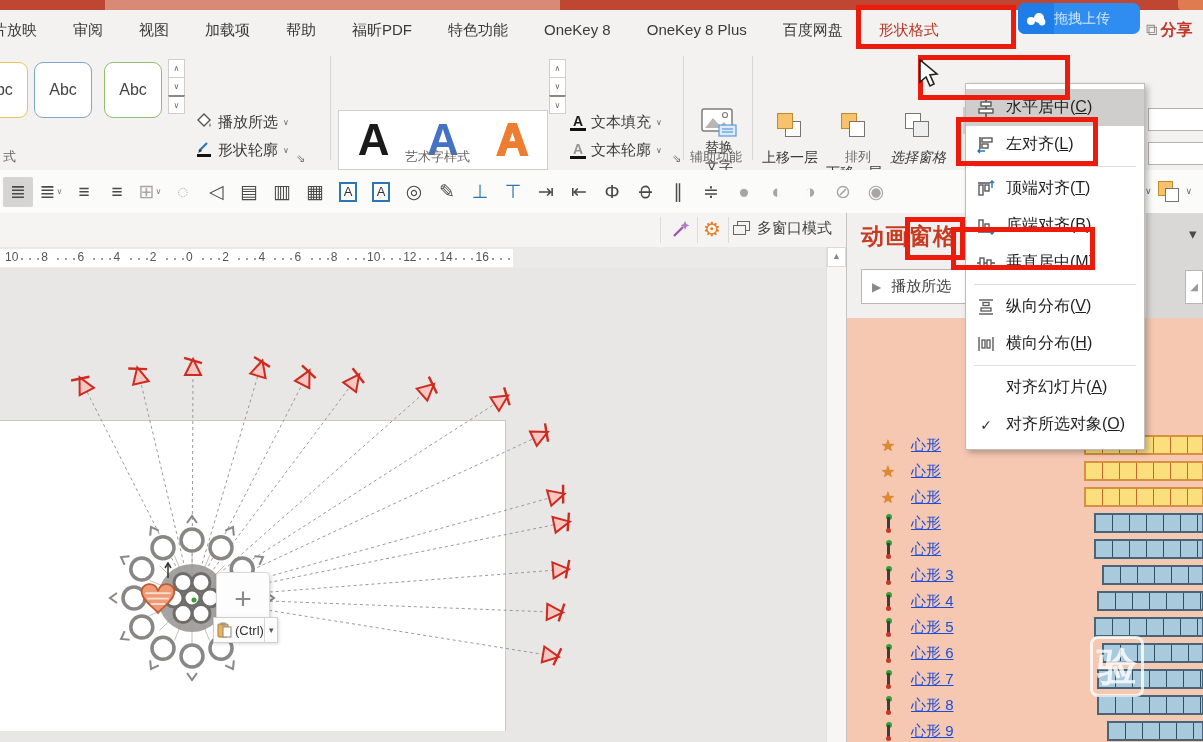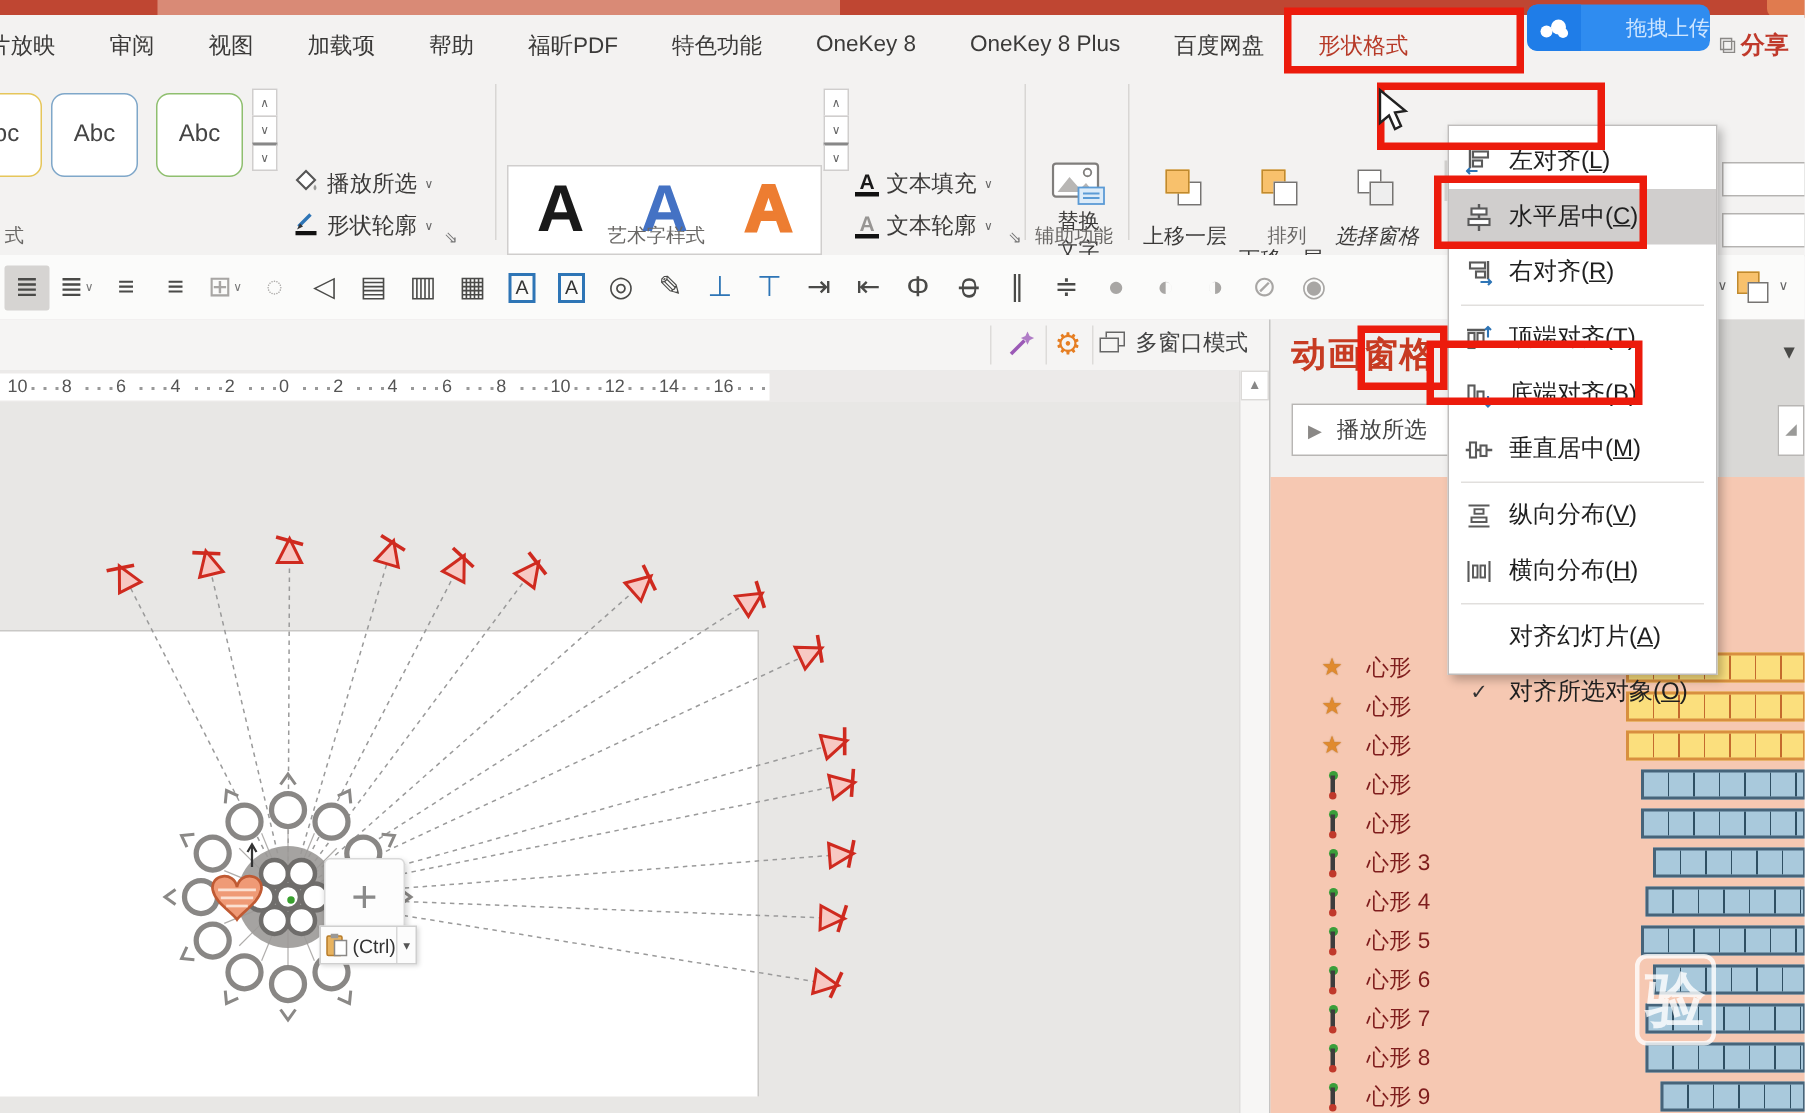--- a/index.html
+++ b/index.html
@@ -10,21 +10,21 @@
   #titlebar{left:0;top:0;width:1203px;height:10px;background:#bf4632;}
   #titlebar .lighter{position:absolute;left:105px;top:0;width:455px;height:10px;background:#d98a76;}
   #titlebar .blob{position:absolute;left:1178px;top:0;width:30px;height:12px;background:#e07b4f;border-radius:0 0 6px 6px;}
   
   #menubar{left:0;top:10px;width:1203px;height:40px;background:#f3f2f1;display:flex;align-items:center;}
   #menu-items{display:flex;gap:36px;padding-left:0;margin-left:-8px;white-space:nowrap;}
   .menu-item{font-size:15px;color:#3b3a39;cursor:default;}
   .menu-item.active{color:#b73a28;}
   #upload-btn{left:1018px;top:3px;width:122px;height:31px;background:#2f8cf0;border-radius:7px;display:flex;align-items:center;z-index:30;}
   #upload-btn .logo{width:36px;height:31px;background:#1f7de8;border-radius:7px 0 0 7px;display:flex;align-items:center;justify-content:center;}
-  #upload-btn .txt{flex:1;text-align:right;color:#cfe6ff;font-size:14px;}
+  #upload-btn .txt{flex:1;text-align:left;color:#cfe6ff;font-size:14px;}
   #share{left:1146px;top:20px;font-size:16px;color:#c0392b;font-weight:bold;z-index:5;}
   #share .ic{color:#8a8886;font-weight:normal;margin-right:3px;}
   
   #ribbon{left:0;top:50px;width:1203px;height:120px;background:#f3f2f1;border-bottom:1px solid #dcdad8;}
   .thumb{position:absolute;top:12px;width:56px;height:54px;background:#fff;border-radius:9px;display:flex;align-items:center;justify-content:center;font-size:16px;color:#444;}
   .vsep{position:absolute;top:6px;height:104px;width:1px;background:#d8d6d4;}
   .scrollcol{position:absolute;top:10px;width:17px;}
   .scrollcol div{width:17px;height:19px;background:#fff;border:1px solid #d0cecd;box-sizing:border-box;font-size:8px;color:#666;text-align:center;line-height:17px;margin-top:-1px;}
   .rbtn{display:flex;align-items:center;gap:5px;height:28px;font-size:15px;color:#3b3a39;cursor:default;}
   .rbtn .caret{font-size:8px;color:#666;}
@@ -80,21 +80,21 @@
   
   #rightpanel{left:846px;top:213px;width:357px;height:529px;background:#f1f0ef;border-left:1px solid #c6c5c4;box-sizing:border-box;}
   #panel-title{position:absolute;left:14px;top:8px;font-size:23px;font-weight:bold;color:#c73b22;letter-spacing:1px;}
   #darkpatch{position:absolute;left:299px;top:0;width:58px;height:105px;background:#d9d8d6;}
   #panel-caret{position:absolute;left:342px;top:12px;color:#4a4a48;font-size:15px;}
   #play-btn{position:absolute;left:14px;top:56px;width:130px;height:35px;background:#fff;border:1px solid #b8b6b4;display:flex;align-items:center;gap:10px;padding-left:10px;box-sizing:border-box;font-size:15px;color:#444;}
   #play-btn .tri{color:#8a8886;font-size:12px;}
   #mini-btn{position:absolute;left:338px;top:57px;width:18px;height:34px;background:#fff;border:1px solid #b8b6b4;box-sizing:border-box;color:#9a9a98;font-size:10px;text-align:center;line-height:32px;}
   #anim-list{position:absolute;left:0;top:105px;width:357px;height:424px;background:#f6c8b2;overflow:hidden;}
   .anim-row{position:absolute;left:0;width:357px;height:26px;display:flex;align-items:center;}
-  .anim-row .lbl{font-size:15px;color:#7f1d1d;white-space:nowrap;}
+  .anim-row .lbl{font-size:15px;color:#1d4ed8;white-space:nowrap;text-decoration:underline;}
   .star-ic{color:#e08a2e;font-size:16px;width:22px;text-align:center;text-shadow:0 0 1px #9c5f14;}
   .motion-ic{position:relative;width:22px;height:18px;}
   .motion-ic i{position:absolute;left:10px;top:3px;width:2.5px;height:12px;background:#3d3d3d;}
   .motion-ic b{position:absolute;left:8.5px;top:0;width:6px;height:6px;border-radius:50%;background:#3a9e3a;}
   .motion-ic s{position:absolute;left:9px;top:14px;width:5px;height:5px;border-radius:50%;background:#c0392b;}
   .tbar{position:absolute;height:20px;box-sizing:border-box;}
   .tbar.yellow{background:repeating-linear-gradient(90deg,transparent 0 16px,#c46a2e 16px 17px),#fbdf7d;border:2px solid #d88f3f;}
   .tbar.blue{background:repeating-linear-gradient(90deg,transparent 0 16px,#2f4f63 16px 17px),#a9c9dc;border:2px solid #46647a;}
   .wm{position:absolute;color:rgba(255,255,255,.8);font-weight:bold;}
   #wm-char{left:243px;top:318px;font-size:40px;border:3px solid rgba(255,255,255,.8);border-radius:8px;padding:0 4px;}
@@ -685,51 +685,40 @@
             <s></s>
           </span>
           <span class="lbl" style="margin-left:12px">心形 9</span>
         </div>
         <div class="tbar blue" style="left: 260px; top: 403px; width: 97px;"></div>
         <div class="wm" id="wm-char">验</div>
       </div>
   </div>
 
   <div id="alignmenu" class="abs">
+      <div class="mitem hl">
+        <span class="mic">
+          <svg width="18" height="18" viewBox="0 0 18 18">
+            <line x1="9" y1="0" x2="9" y2="18" stroke="#5a5a5a" stroke-width="1.6"></line>
+            <rect x="4" y="3" width="10" height="4" fill="#fff" stroke="#5a5a5a" stroke-width="1.4"></rect>
+            <rect x="2" y="10" width="14" height="4" fill="#fff" stroke="#5a5a5a" stroke-width="1.4"></rect>
+          </svg>
+        </span>
+        <span>水平居中(<u>C</u>)</span>
+      </div>
       <div class="mitem">
         <span class="mic">
           <svg width="18" height="18" viewBox="0 0 18 18">
             <line x1="3" y1="1" x2="3" y2="13" stroke="#5a5a5a" stroke-width="1.6"></line>
             <rect x="5" y="2" width="10" height="4" fill="none" stroke="#5a5a5a" stroke-width="1.4"></rect>
             <rect x="5" y="8" width="6" height="4" fill="none" stroke="#5a5a5a" stroke-width="1.4"></rect>
             <path d="M8 15 H1 M3 13 l-2 2 2 2" stroke="#2e75b6" stroke-width="1.4" fill="none"></path>
           </svg>
         </span>
         <span>左对齐(<u>L</u>)</span>
-      </div>
-      <div class="mitem hl">
-        <span class="mic">
-          <svg width="18" height="18" viewBox="0 0 18 18">
-            <line x1="9" y1="0" x2="9" y2="18" stroke="#5a5a5a" stroke-width="1.6"></line>
-            <rect x="4" y="3" width="10" height="4" fill="#fff" stroke="#5a5a5a" stroke-width="1.4"></rect>
-            <rect x="2" y="10" width="14" height="4" fill="#fff" stroke="#5a5a5a" stroke-width="1.4"></rect>
-          </svg>
-        </span>
-        <span>水平居中(<u>C</u>)</span>
-      </div>
-      <div class="mitem">
-        <span class="mic">
-          <svg width="18" height="18" viewBox="0 0 18 18">
-            <line x1="15" y1="1" x2="15" y2="13" stroke="#5a5a5a" stroke-width="1.6"></line>
-            <rect x="3" y="2" width="10" height="4" fill="none" stroke="#5a5a5a" stroke-width="1.4"></rect>
-            <rect x="7" y="8" width="6" height="4" fill="none" stroke="#5a5a5a" stroke-width="1.4"></rect>
-            <path d="M10 15 h7 M15 13 l2 2 -2 2" stroke="#2e75b6" stroke-width="1.4" fill="none"></path>
-          </svg>
-        </span>
-        <span>右对齐(<u>R</u>)</span>
       </div>
       <div class="msep"></div>
       <div class="mitem">
         <span class="mic">
           <svg width="18" height="18" viewBox="0 0 18 18">
             <line x1="1" y1="3" x2="13" y2="3" stroke="#5a5a5a" stroke-width="1.6"></line>
             <rect x="2" y="5" width="4" height="10" fill="none" stroke="#5a5a5a" stroke-width="1.4"></rect>
             <rect x="8" y="5" width="4" height="6" fill="none" stroke="#5a5a5a" stroke-width="1.4"></rect>
             <path d="M15 8 v-7 M13 3 l2 -2 2 2" stroke="#2e75b6" stroke-width="1.4" fill="none"></path>
           </svg>

